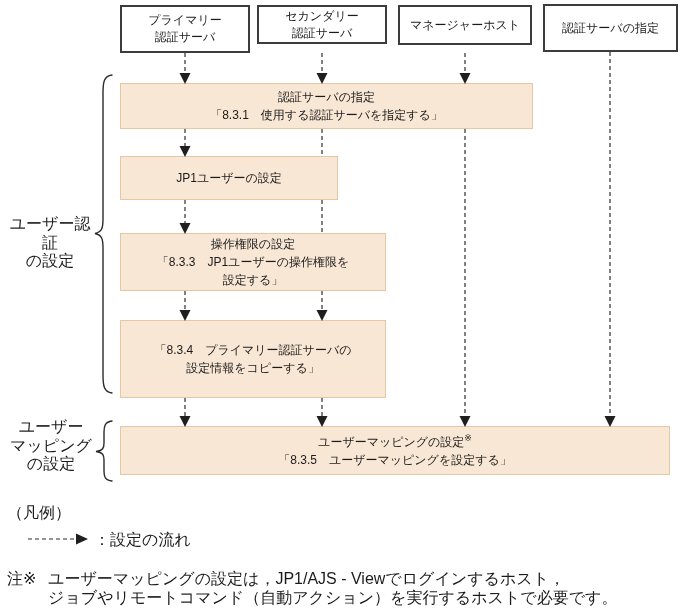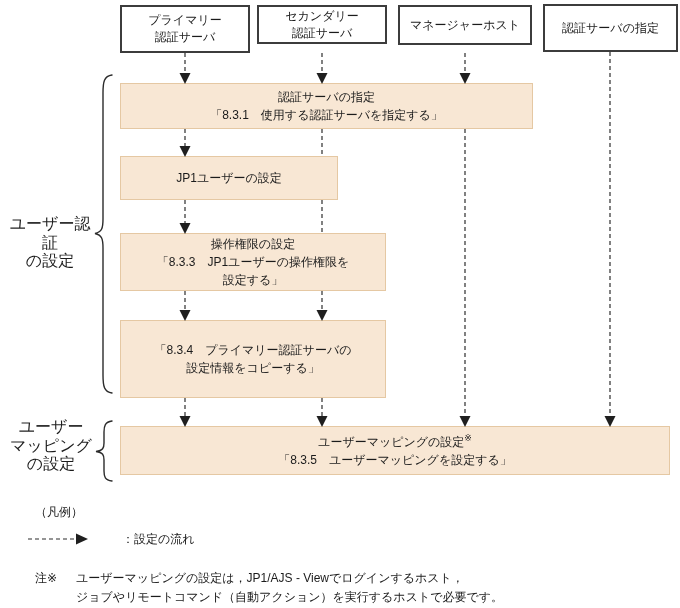--- a/index.html
+++ b/index.html
@@ -21,21 +21,21 @@
     display:flex;flex-direction:column;align-items:center;justify-content:center;
   }
   .step-title,.step-ref{white-space:pre-line;}
   .step-title sup{font-size:9px;vertical-align:super;line-height:0;}
   
   .group-label{
     position:absolute;text-align:center;font-size:16px;line-height:18.5px;
     white-space:pre-line;
   }
   .legend-heading,.legend-text,.note-marker,.note-text{
-    position:absolute;font-size:12px;line-height:19px;white-space:pre-line;margin-left:28px;
+    position:absolute;font-size:16px;line-height:19px;white-space:pre-line;
   }
   svg.overlay{position:absolute;left:0;top:0;pointer-events:none;}
 </style>
 </head>
 <body>
 
 <div class="hostbox" style="left:120px;top:5px;width:130px;height:48px">
   <span>プライマリー
 認証サーバ</span>
 </div>

